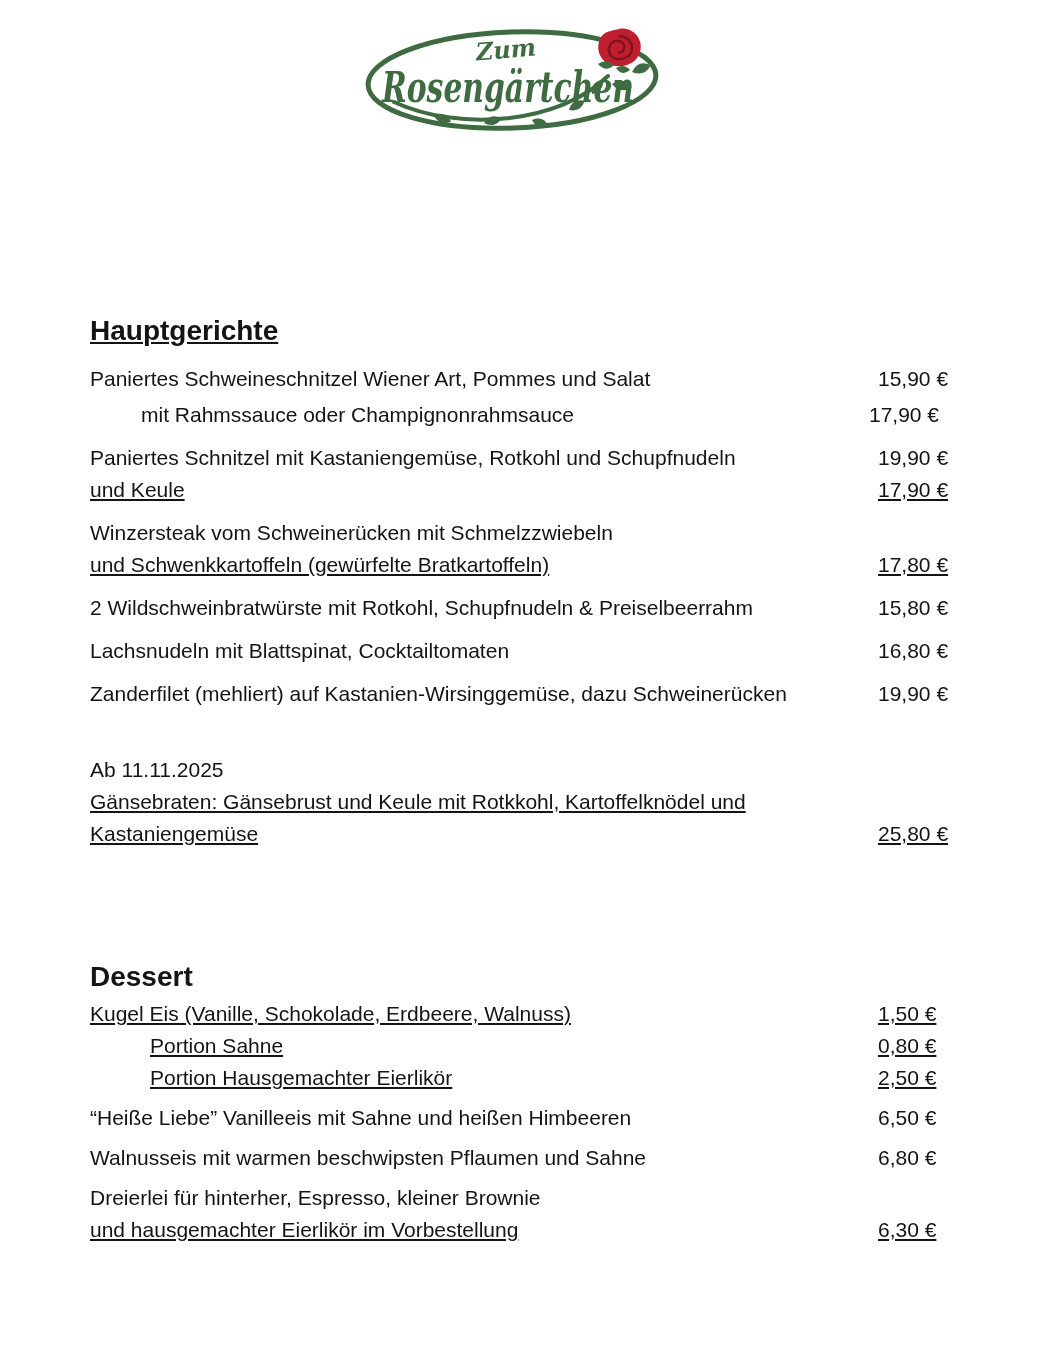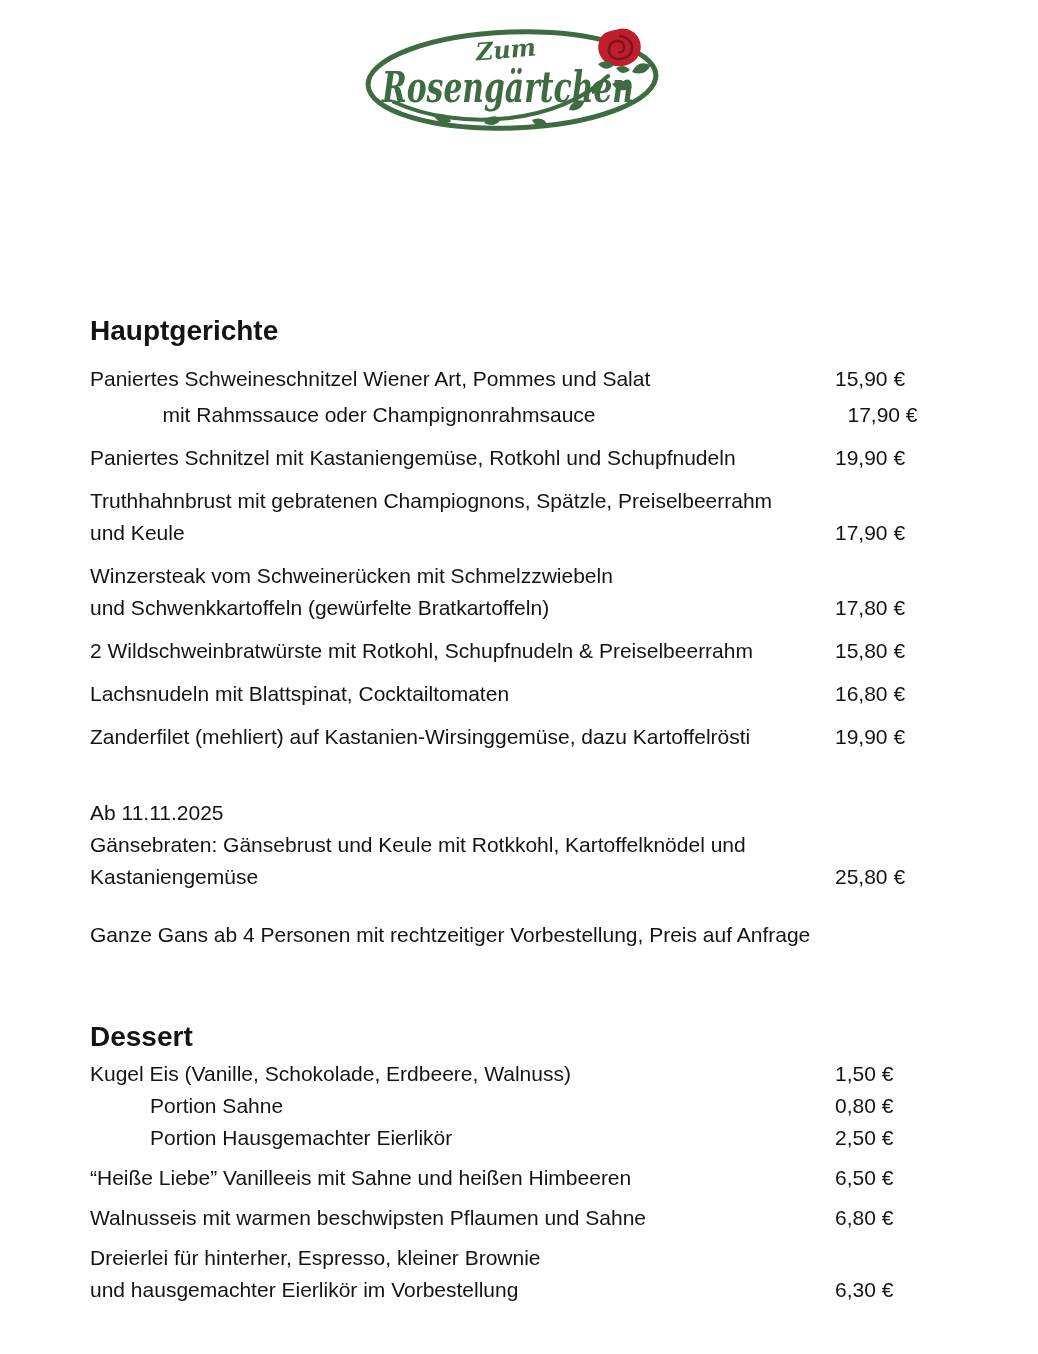--- a/index.html
+++ b/index.html
@@ -45,34 +45,35 @@
   .row .text{
     width:745px;
     flex:none;
     white-space:nowrap;
   }
   .row .text .lead{font-weight:400;}
   .row.indent .text{padding-left:60px;width:685px;}
   .row .price{
     white-space:nowrap;
     text-align:left;
+    margin-left:43px;
   }
   .row.heading{line-height:38px;}
   .row.heading .text .name{
     font-weight:700;
     font-size:28px;
   }
   
-  .gap-line{margin-top:0;}
+  .gap-line{margin-top:0;text-decoration:underline;}
   .gap-sub{margin-top:4px;justify-content:center;}
   .gap-sub2{margin-top:8px;}
   .gap-item{margin-top:11px;}
   .gap-note{margin-top:26px;}
   .gap-block{margin-top:44px;}
-  .gap-section{margin-top:67px;}
+  .gap-section{margin-top:108px;}
 </style>
 </head>
 <body style="background: rgb(255, 255, 255); color: rgb(20, 20, 20);">
 
 <div class="logo">
   <svg width="310" height="120" viewBox="0 0 310 120">
 
     <ellipse cx="148" cy="58" rx="144" ry="48" fill="none" stroke="var(--green,#3e6b41)" stroke-width="5" transform="rotate(-2 148 58)"></ellipse>
 
     <path d="M30,80 C95,110 195,102 244,54" fill="none" stroke="var(--green,#3e6b41)" stroke-width="4" stroke-linecap="round"></path>
@@ -120,26 +121,20 @@
       <span class="name">mit Rahmssauce oder Champignonrahmsauce</span>
     </div>
     <div class="price">17,90 €</div>
   </div>
       <div class="row gap-item">
     <div class="text">
       <span class="name">Paniertes Schnitzel mit Kastaniengemüse, Rotkohl und Schupfnudeln</span>
     </div>
     <div class="price">19,90 €</div>
   </div>
-      <div class="row gap-item">
-    <div class="text">
-      <span class="name">Truthhahnbrust mit gebratenen Champiognons, Spätzle, Preiselbeerrahm</span>
-    </div>
-    <div class="price"></div>
-  </div>
       <div class="row gap-line">
     <div class="text">
       <span class="name">und Keule</span>
     </div>
     <div class="price">17,90 €</div>
   </div>
       <div class="row gap-item">
     <div class="text">
       <span class="name">Winzersteak vom Schweinerücken mit Schmelzzwiebeln</span>
     </div>
@@ -158,21 +153,21 @@
     <div class="price">15,80 €</div>
   </div>
       <div class="row gap-item">
     <div class="text">
       <span class="name">Lachsnudeln mit Blattspinat, Cocktailtomaten</span>
     </div>
     <div class="price">16,80 €</div>
   </div>
       <div class="row gap-item">
     <div class="text">
-      <span class="name">Zanderfilet (mehliert) auf Kastanien-Wirsinggemüse, dazu Kartoffelrösti</span>
+      <span class="name">Zanderfilet (mehliert) auf Kastanien-Wirsinggemüse, dazu Schweinerücken</span>
     </div>
     <div class="price">19,90 €</div>
   </div>
       <div class="row gap-block">
     <div class="text">
       <span class="lead">Ab 11.11.2025</span>
     </div>
     <div class="price"></div>
   </div>
       <div class="row gap-line">
@@ -180,26 +175,20 @@
       <span class="name">Gänsebraten: Gänsebrust und Keule mit Rotkkohl, Kartoffelknödel und</span>
     </div>
     <div class="price"></div>
   </div>
       <div class="row gap-line">
     <div class="text">
       <span class="name">Kastaniengemüse</span>
     </div>
     <div class="price">25,80 €</div>
   </div>
-      <div class="row gap-note">
-    <div class="text">
-      <span class="lead">Ganze Gans ab 4 Personen</span><span class="name"> mit rechtzeitiger Vorbestellung, Preis auf Anfrage</span>
-    </div>
-    <div class="price"></div>
-  </div>
       <div class="row gap-section heading">
     <div class="text">
       <span class="name">Dessert</span>
     </div>
     <div class="price"></div>
   </div>
       <div class="row gap-line">
     <div class="text">
       <span class="name">Kugel Eis (Vanille, Schokolade, Erdbeere, Walnuss)</span>
     </div>

